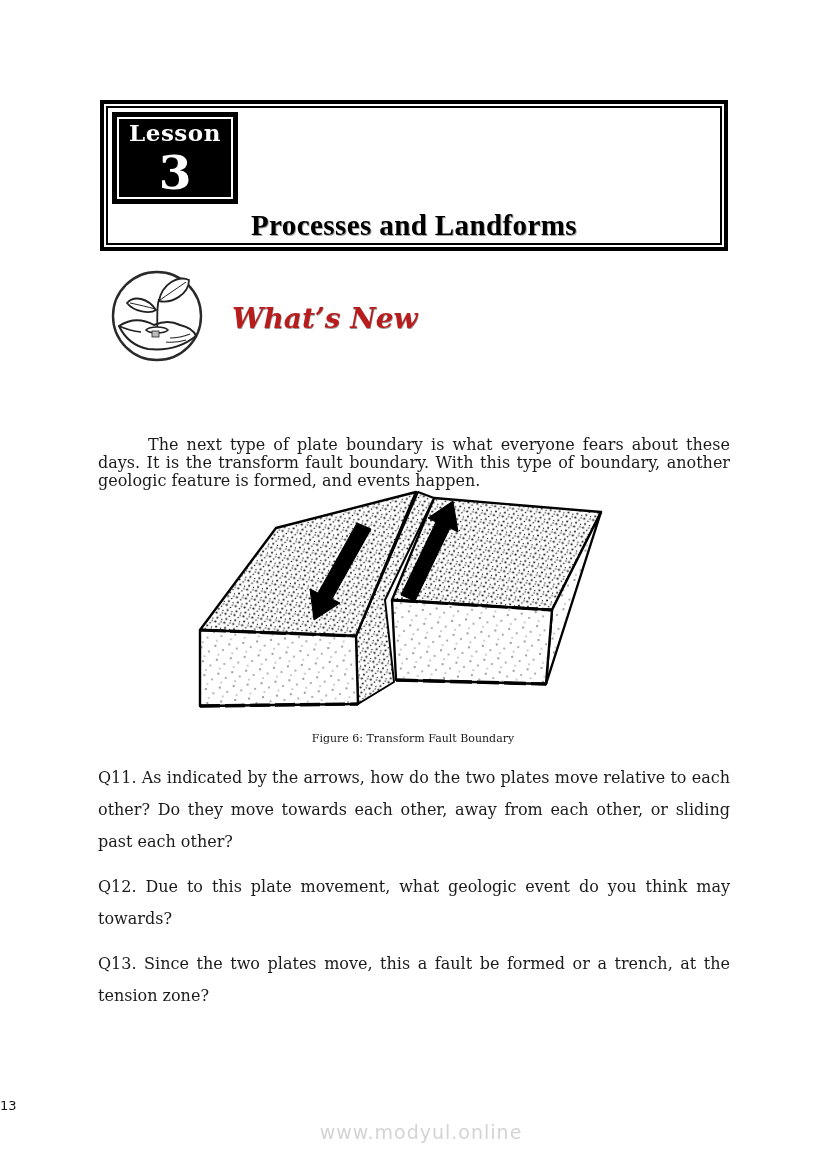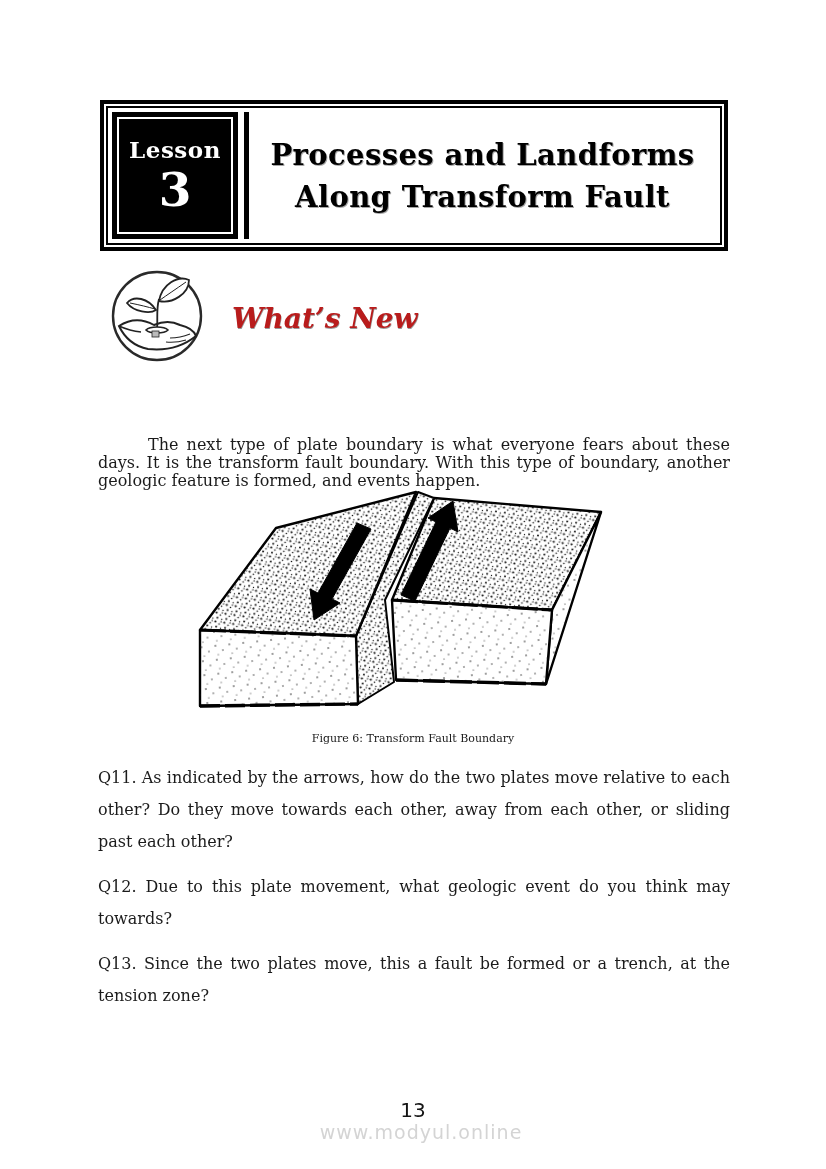--- a/index.html
+++ b/index.html
@@ -22,21 +22,21 @@
     width: 628px; height: 151px;
     border: 4px solid #000;
     padding: 2px;
     background: #fff;
   }
   .lesson-header-inner {
     width: 100%; height: 100%;
     border: 2px solid #000;
     padding: 4px;
     display: flex;
-    flex-direction: row;
+    flex-direction: column;
     align-items: stretch;
   }
   .lesson-box {
     width: 126px;
     background: #000;
     padding: 5px;
     flex: 0 0 auto;
   }
   .lesson-box-inner {
     width: 100%; height: 100%;
@@ -63,20 +63,21 @@
     background: #000;
     margin-left: 6px;
     flex: 0 0 auto;
   }
   .title-cell {
     flex: 1 1 auto;
     display: flex;
     flex-direction: column;
     justify-content: center;
     text-align: center;
+    font-family: Liberation Serif, serif;
   }
   .title-line {
     font-size: 29px;
     font-weight: bold;
     line-height: 42px;
     letter-spacing: 0.4px;
     color: #000;
     text-shadow: 1px 1px 0 rgba(0,0,0,0.35);
   }
 
@@ -137,23 +138,22 @@
     text-align: justify;
     color: #1b1b1b;
     margin-bottom: 13px;
   }
 
   
   .page-number {
     position: absolute;
     left: 0; top: 1098px;
     width: 100%;
-    text-align: center;
     font-family: "DejaVu Sans", "Liberation Sans", sans-serif;
-    font-size: 20px;
+    font-size: 13px;
     color: #141414;
   }
   .watermark {
     position: absolute;
     left: 8px; top: 1121px;
     width: 100%;
     text-align: center;
     font-family: "DejaVu Sans", "Liberation Sans", sans-serif;
     font-size: 19px;
     color: #d4d4d4;
@@ -169,21 +169,20 @@
     <div class="lesson-header-inner">
       <div class="lesson-box">
         <div class="lesson-box-inner">
           <div class="lesson-label">Lesson</div>
           <div class="lesson-number">3</div>
         </div>
       </div>
       <div class="title-sep"></div>
       <div class="title-cell">
         <div class="title-line">Processes and Landforms</div>
-        <div class="title-line">Along Transform Fault</div>
       </div>
     </div>
   </div>
 
   <div class="section-row">
     <svg class="section-icon" viewBox="0 0 94 96" fill="none" xmlns="http://www.w3.org/2000/svg">
       <circle cx="47" cy="48" r="44" stroke="#2a2a2a" stroke-width="2.4" fill="#fff"></circle>
 
       <path d="M47 62 C48 50 46 42 49 31" stroke="#222" stroke-width="1.8"></path>
 

